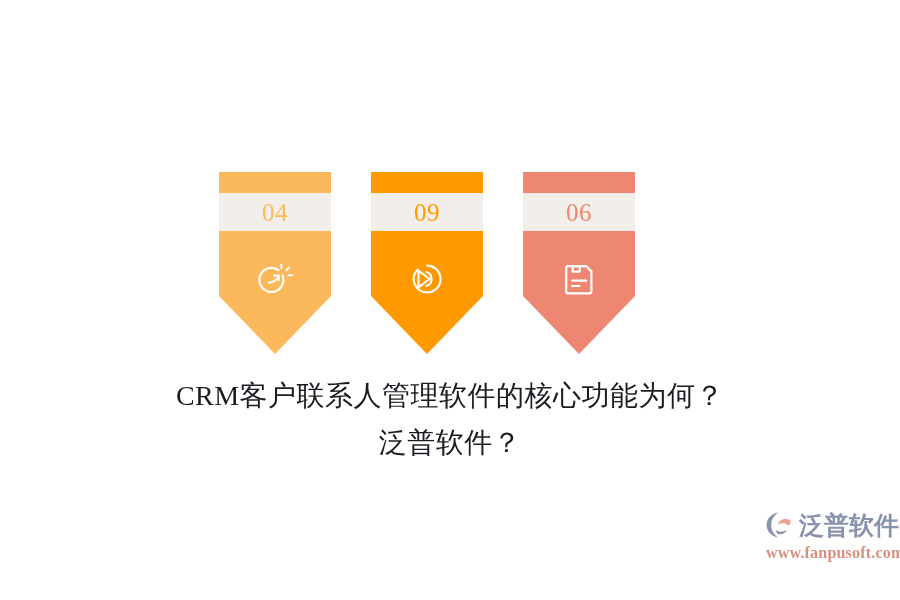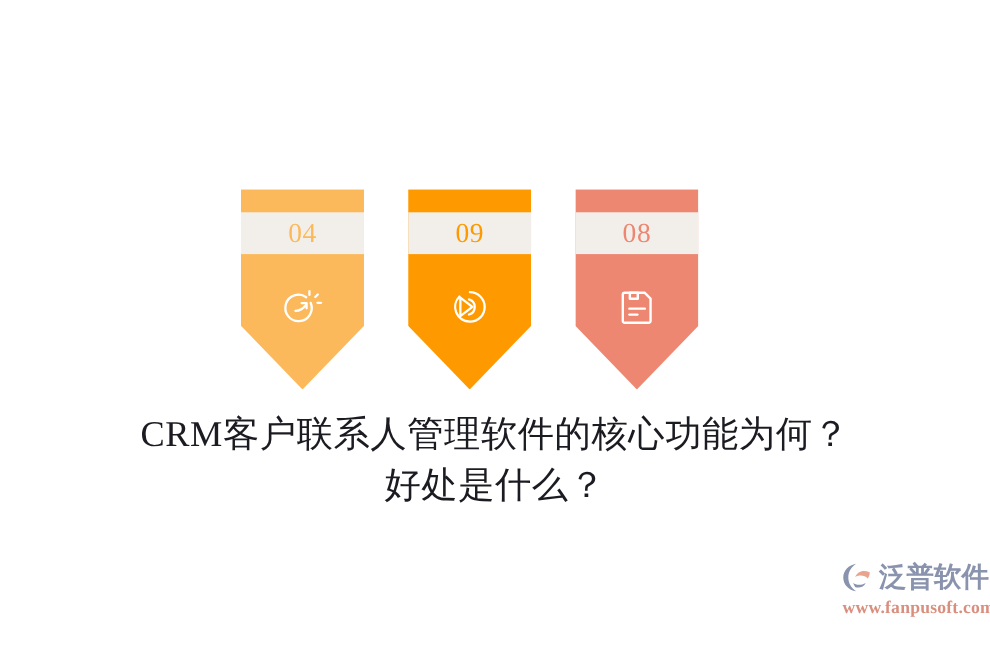--- a/index.html
+++ b/index.html
@@ -78,21 +78,21 @@
 
   
   .headline {
     position: absolute;
     left: 0;
     top: 372px;
     width: 900px;
     text-align: center;
     color: #1b1b22;
     font-family: "Liberation Serif", serif;
-    font-size: 33px;
+    font-size: 28px;
     line-height: 47px;
     letter-spacing: 0.5px;
   }
   .headline-line {
     display: block;
     white-space: nowrap;
   }
 
   
   .watermark {
@@ -168,37 +168,37 @@
           <path d="M20.2 6.6 a13.4 13.4 0 0 1 0 26.8 a13.4 13.4 0 0 1 -9.5 -22.9"></path>
           <path d="M11.5 11.6 L22.4 20 L11.5 28.4 Z"></path>
           <path d="M19.4 13.1 a7.2 7.2 0 0 1 0 13.8"></path>
         </svg>
       </div>
     </div>
 
     <div class="banner">
       <div class="banner-body" style="background:#ed8771"></div>
       <div class="banner-band">
-        <span class="banner-num" style="color:#ed8771">08</span>
+        <span class="banner-num" style="color:#ed8771">06</span>
       </div>
       <div class="banner-icon">
         <svg width="40" height="40" viewBox="0 0 40 40" fill="none" stroke="#ffffff" stroke-width="2.2" stroke-linecap="round" stroke-linejoin="round">
           <path d="M8.8 7.2 h18.4 l5.2 5.2 v20.4 a1.6 1.6 0 0 1 -1.6 1.6 h-22 a1.6 1.6 0 0 1 -1.6 -1.6 v-24 a1.6 1.6 0 0 1 1.6 -1.6 z"></path>
           <path d="M13.6 7.2 h7.2 v5.4 h-7.2 z"></path>
           <path d="M13.2 21.6 h14"></path>
           <path d="M13.2 27 h7.2"></path>
         </svg>
       </div>
     </div>
 
   </div>
 
   <div class="headline">
     <span class="headline-line">CRM客户联系人管理软件的核心功能为何？</span>
-    <span class="headline-line">好处是什么？</span>
+    <span class="headline-line">泛普软件？</span>
   </div>
 
   <div class="watermark">
     <div class="wm-row">
       <div class="wm-mark">
         <svg width="30" height="30" viewBox="0 0 30 30">
           <path d="M13.4 2.4 C6.4 3.6 1.6 8.6 1.6 15 c0 6.4 4.8 11.4 11.8 12.6 C8.8 24.6 6.2 20.2 6.2 15 c0 -5.2 2.6 -9.6 7.2 -12.6 z" fill="#8a93ae"></path>
           <path d="M25.6 10.2 c-6.2 -2.6 -11 -0.6 -13.2 4.4 c4.4 -2.2 8.6 -1.6 11.4 1.2 c1.4 -1.6 2 -3.6 1.8 -5.6 z" fill="#e8a48c"></path>
           <path d="M10.6 19.8 c2.6 2.4 7.2 2.6 11.4 0.2 c-1.6 3.4 -5.4 5 -9.4 3.8 c-1 -1.2 -1.7 -2.5 -2 -4 z" fill="#8a93ae"></path>
         </svg>

